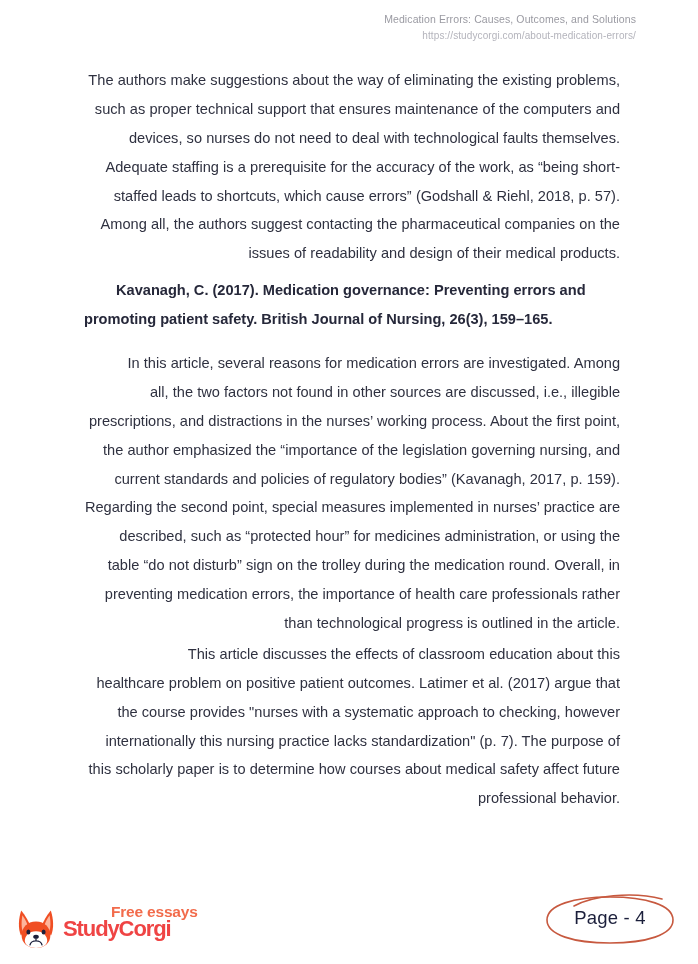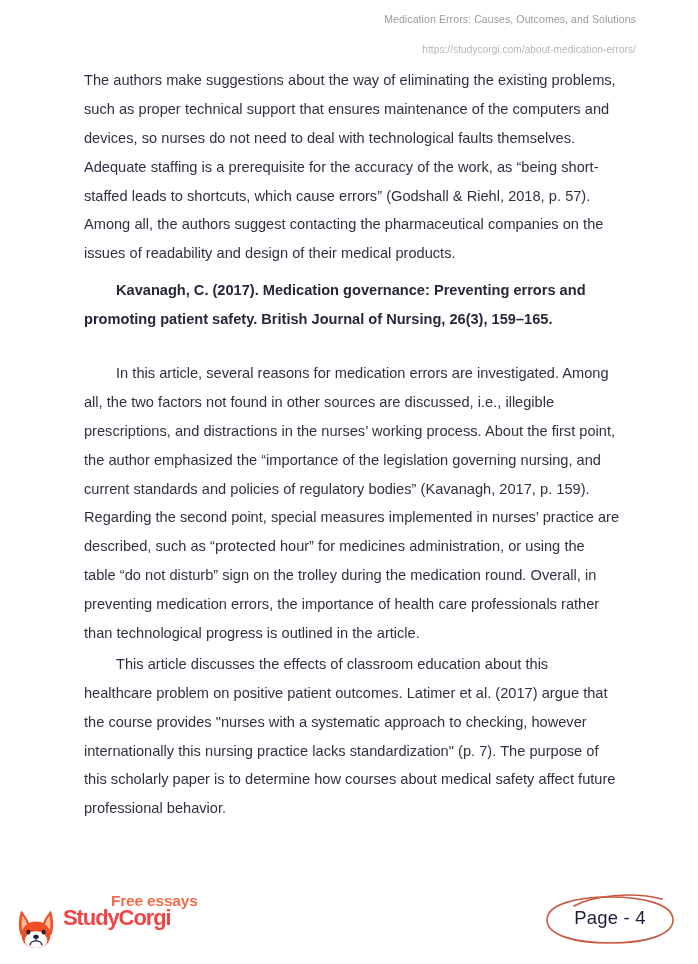--- a/index.html
+++ b/index.html
@@ -38,69 +38,69 @@
     font-size: 10.5px;
     color: #9a9aa2;
     letter-spacing: 0.1px;
     white-space: nowrap;
   }
   .running-head .rh-url {
     font-size: 10px;
     color: #b4b4bc;
     letter-spacing: 0.1px;
     white-space: nowrap;
-    margin-top: 16px;
+    margin-top: 2px;
   }
 
   
   .content {
     position: absolute;
     left: 84px;
     top: 66px;
     width: 536px;
   }
   .para {
     font-size: 14.6px;
     line-height: 1.98;
     color: #2f3140;
     margin: 0 0 2px 0;
-    text-align: left;
+    text-align: right;
     word-spacing: 0.1px;
   }
   .para.indent {
     text-indent: 32px;
   }
   .ref {
     font-size: 14.6px;
     line-height: 1.98;
     font-weight: bold;
     color: #26283a;
     margin: 8px 0 0 0;
     text-indent: 32px;
     text-align: left;
   }
   .ref + .para.indent {
-    margin-top: 25px;
+    margin-top: 15px;
   }
 
   
   .footer {
     position: absolute;
     left: 0;
     bottom: 0;
     width: 698px;
     height: 92px;
   }
 
   .brand {
     position: absolute;
     left: 16px;
     bottom: 14px;
     display: flex;
-    align-items: flex-start;
+    align-items: center;
   }
   .brand-mark {
     width: 40px;
     height: 42px;
     margin-right: 7px;
     margin-bottom: 1px;
     flex: 0 0 auto;
   }
   .brand-text {
     position: relative;

